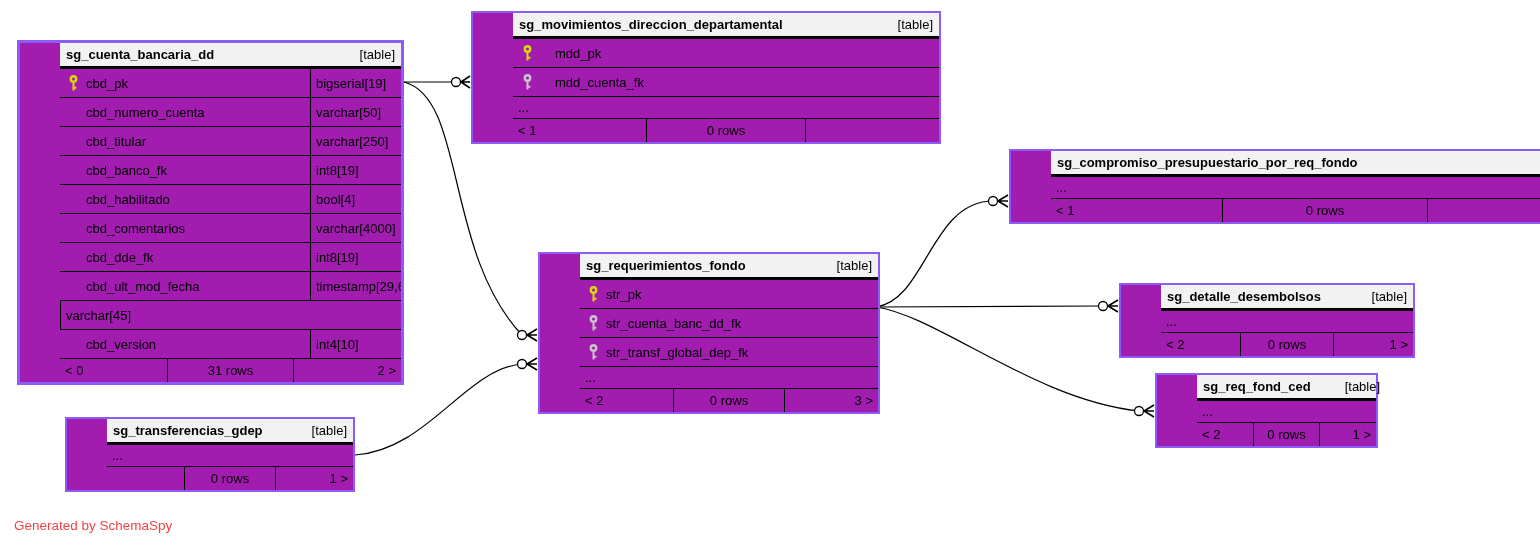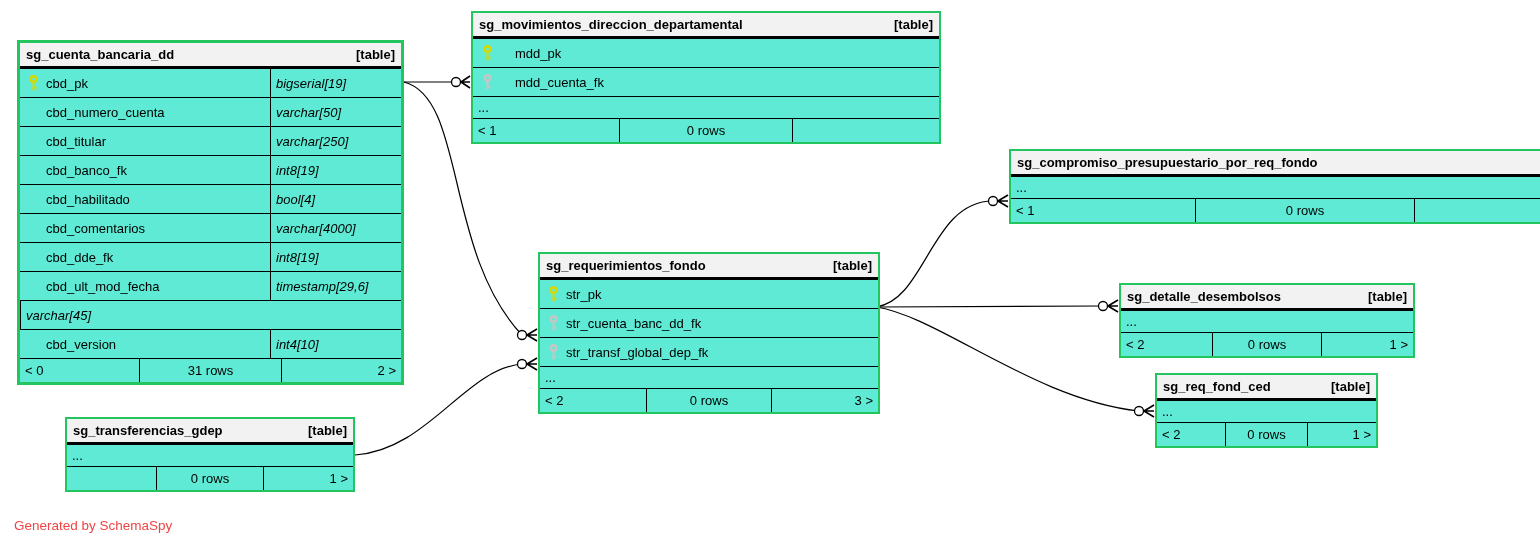--- a/index.html
+++ b/index.html
@@ -7,51 +7,51 @@
     position:relative;
     width:1540px;height:549px;
     background:#fff;
     font-family:"Liberation Sans",sans-serif;
     font-size:13px;color:#000;
     overflow:hidden;
   }
   .wires{position:absolute;left:0;top:0;pointer-events:none;}
   .tbl{
     position:absolute;
-    border:2px solid #22c55e;
-    background:#5eead4;
+    border:2px solid #8b5cf6;
+    background:#a21caf;
     box-sizing:border-box;
+    padding-left:40px;
   }
   .tbl.focus{border-width:3px;}
   .hdr{
     height:23px;
     background:#f2f2f2;
     border-bottom:2px solid #000;
     display:flex;align-items:center;justify-content:space-between;
     padding:0 6px;
     white-space:nowrap;
   }
   .hdr .ttl{font-weight:bold;}
-  .hdr .tag{font-weight:bold;margin-left:34px;}
+  .hdr .tag{font-weight:normal;margin-left:34px;}
   .row{
     height:28px;
     display:flex;align-items:flex-start;
     border-top:1px solid #000;
     overflow:hidden;
   }
   .row:first-of-type{border-top:none;}
   .row .namecell{display:flex;align-items:center;flex:1;height:100%;}
   .row.typed{display:flex;}
   .row.typed .namecell{flex:0 0 250px;}
   .row .typecell{
     flex:1;height:100%;
     border-left:1px solid #000;
     display:flex;align-items:center;
     padding-left:5px;
-    font-style:italic;
   }
   .keycell{
     width:26px;flex:0 0 26px;
     display:flex;align-items:center;justify-content:center;
   }
   #t1 .keycell{width:42px;flex:0 0 42px;justify-content:flex-start;padding-left:9px;box-sizing:border-box;}
   .ell{
     height:21px;
     border-top:1px solid #000;
     display:flex;align-items:center;

